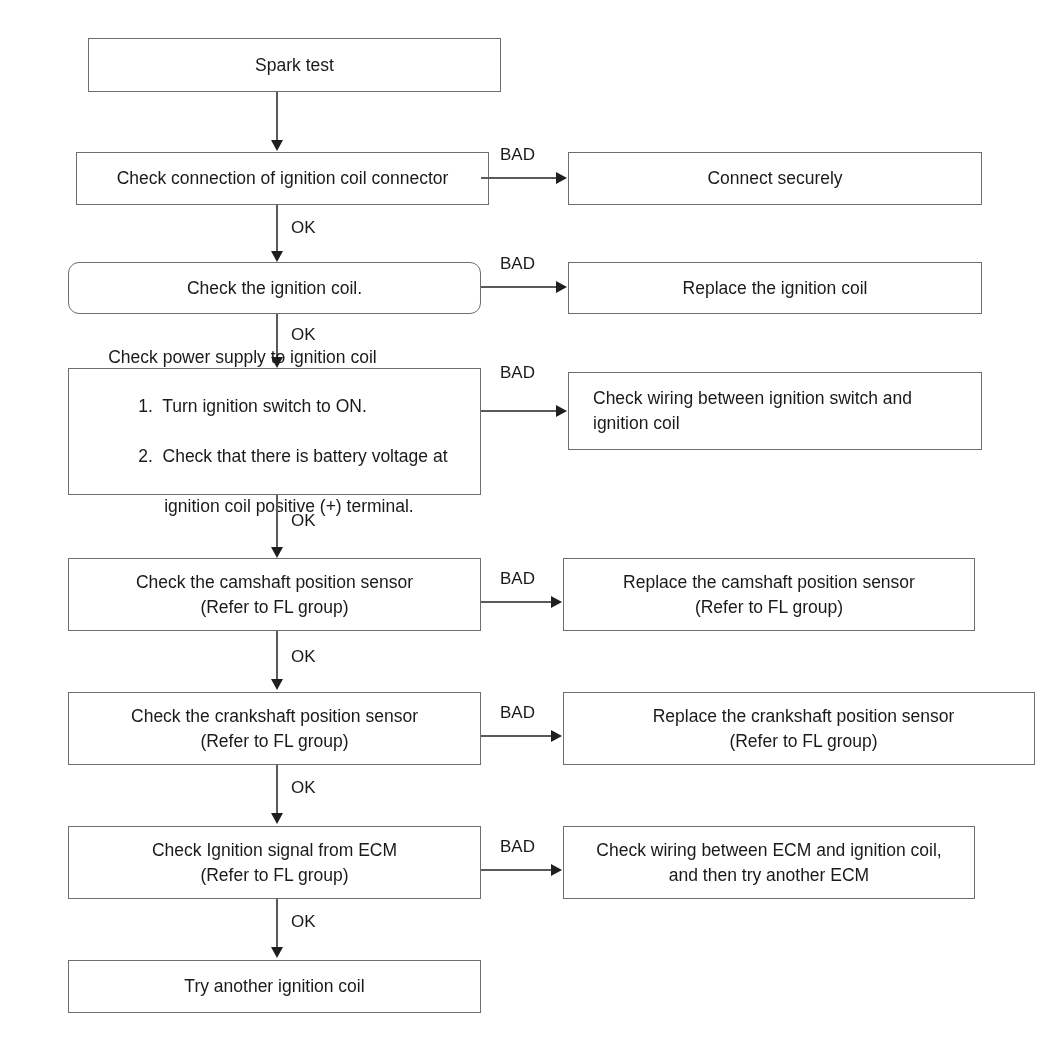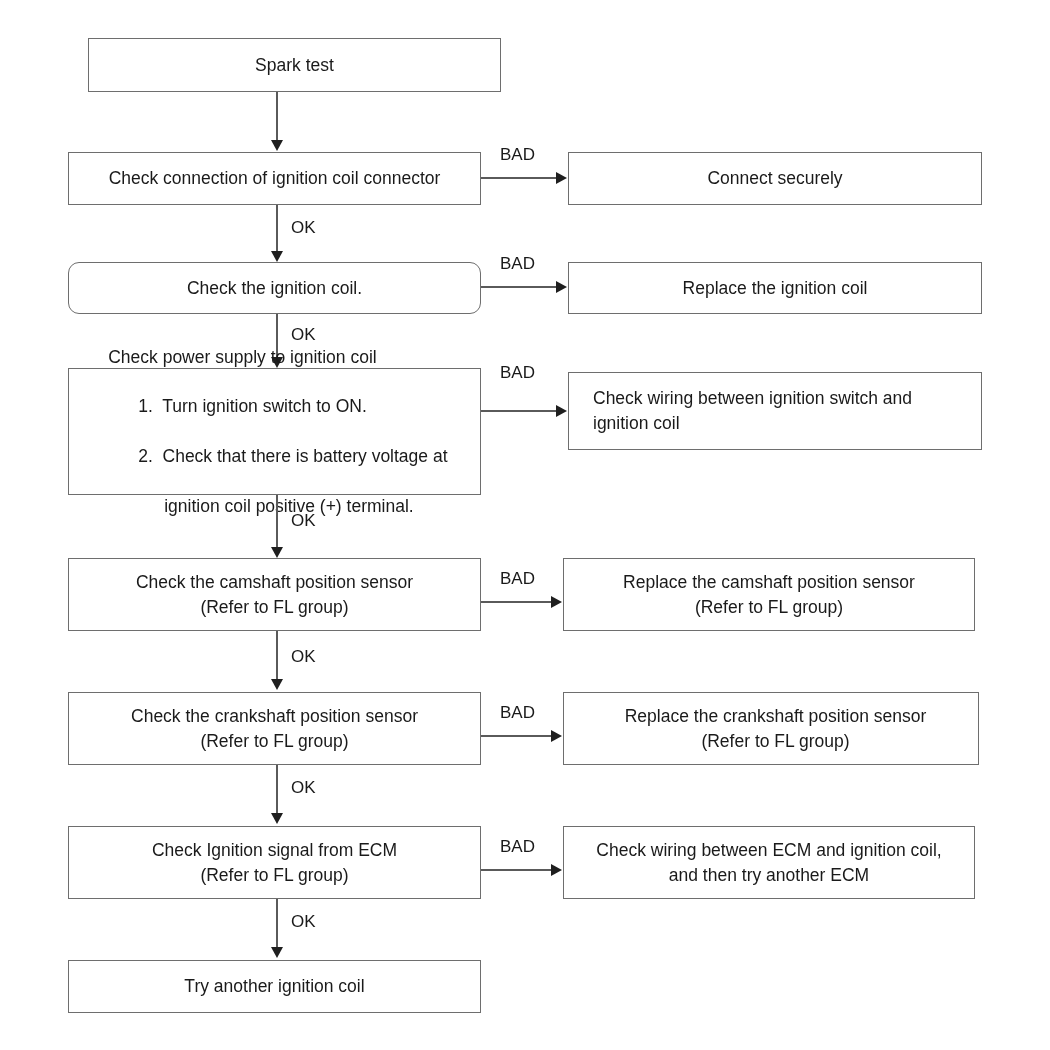--- a/index.html
+++ b/index.html
@@ -88,21 +88,21 @@
 
 <div id="flow-root">
 
   <div class="node" style="left:68px; top:38px; width:413px; height:54px;margin-left:20px;">
     <span class="node-text">Spark test</span>
   </div>
 
   <div class="v-line" style="left:276px; top:92px; height:49px;"></div>
   <div class="arrow-down" style="left:270.5px; top:140px;"></div>
 
-  <div class="node" style="left:68px; top:152px; width:413px; height:53px;">
+  <div class="node" style="left:76px; top:152px; width:413px; height:53px;">
     <span class="node-text">Check connection of ignition coil connector</span>
   </div>
 
   <div class="h-line" style="left:481px; top:177px; width:76px;"></div>
   <div class="arrow-right" style="left:556px; top:171.5px;"></div>
   <div class="edge-label" style="left:500px; top:146px;">BAD</div>
 
   <div class="node" style="left:568px; top:152px; width:414px; height:53px;">
     <span class="node-text">Connect securely</span>
   </div>
@@ -169,21 +169,21 @@
 
   <div class="node" style="left:68px; top:692px; width:413px; height:73px;">
     <span class="node-text">Check the crankshaft position sensor
 (Refer to FL group)</span>
   </div>
 
   <div class="h-line" style="left:481px; top:735px; width:71px;"></div>
   <div class="arrow-right" style="left:551px; top:729.5px;"></div>
   <div class="edge-label" style="left:500px; top:704px;">BAD</div>
 
-  <div class="node" style="left:563px; top:692px; width:416px; height:73px;padding-left:19px;">
+  <div class="node" style="left:563px; top:692px; width:472px; height:73px;padding-left:19px;">
     <span class="node-text">Replace the crankshaft position sensor
 (Refer to FL group)</span>
   </div>
 
   <div class="v-line" style="left:276px; top:765px; height:50px;"></div>
   <div class="arrow-down" style="left:270.5px; top:813px;"></div>
   <div class="edge-label" style="left:291px; top:779px;">OK</div>
 
   <div class="node" style="left:68px; top:826px; width:413px; height:73px;">
     <span class="node-text">Check Ignition signal from ECM

